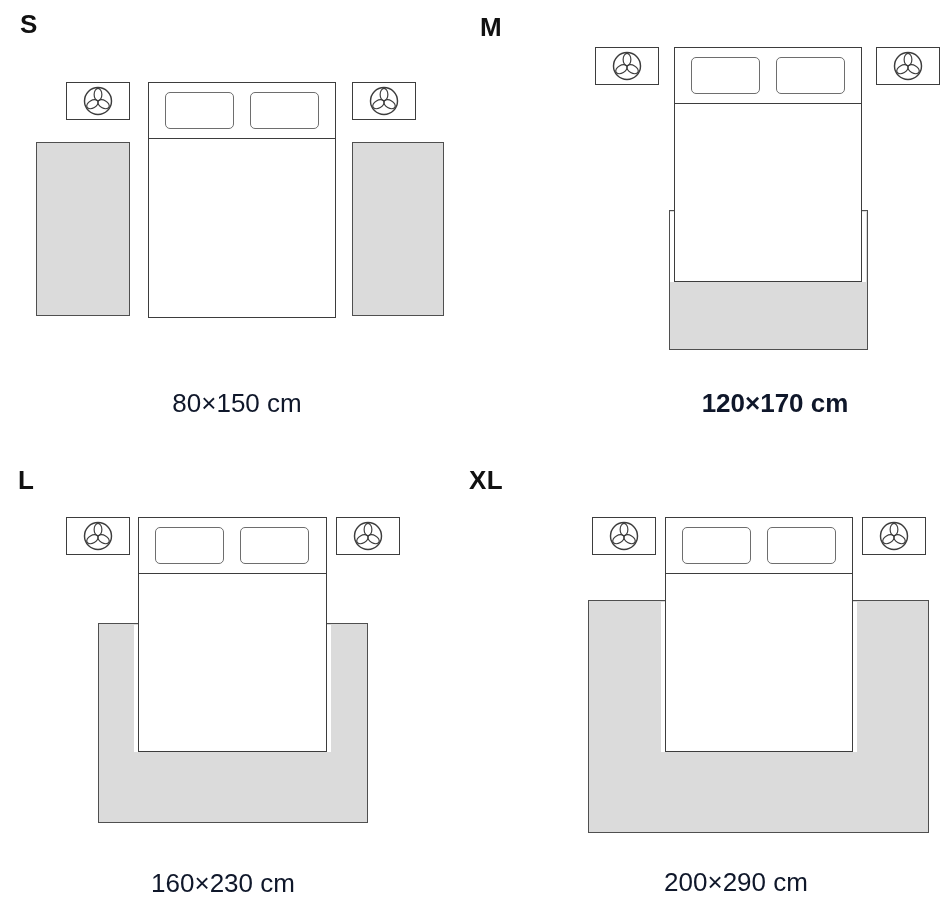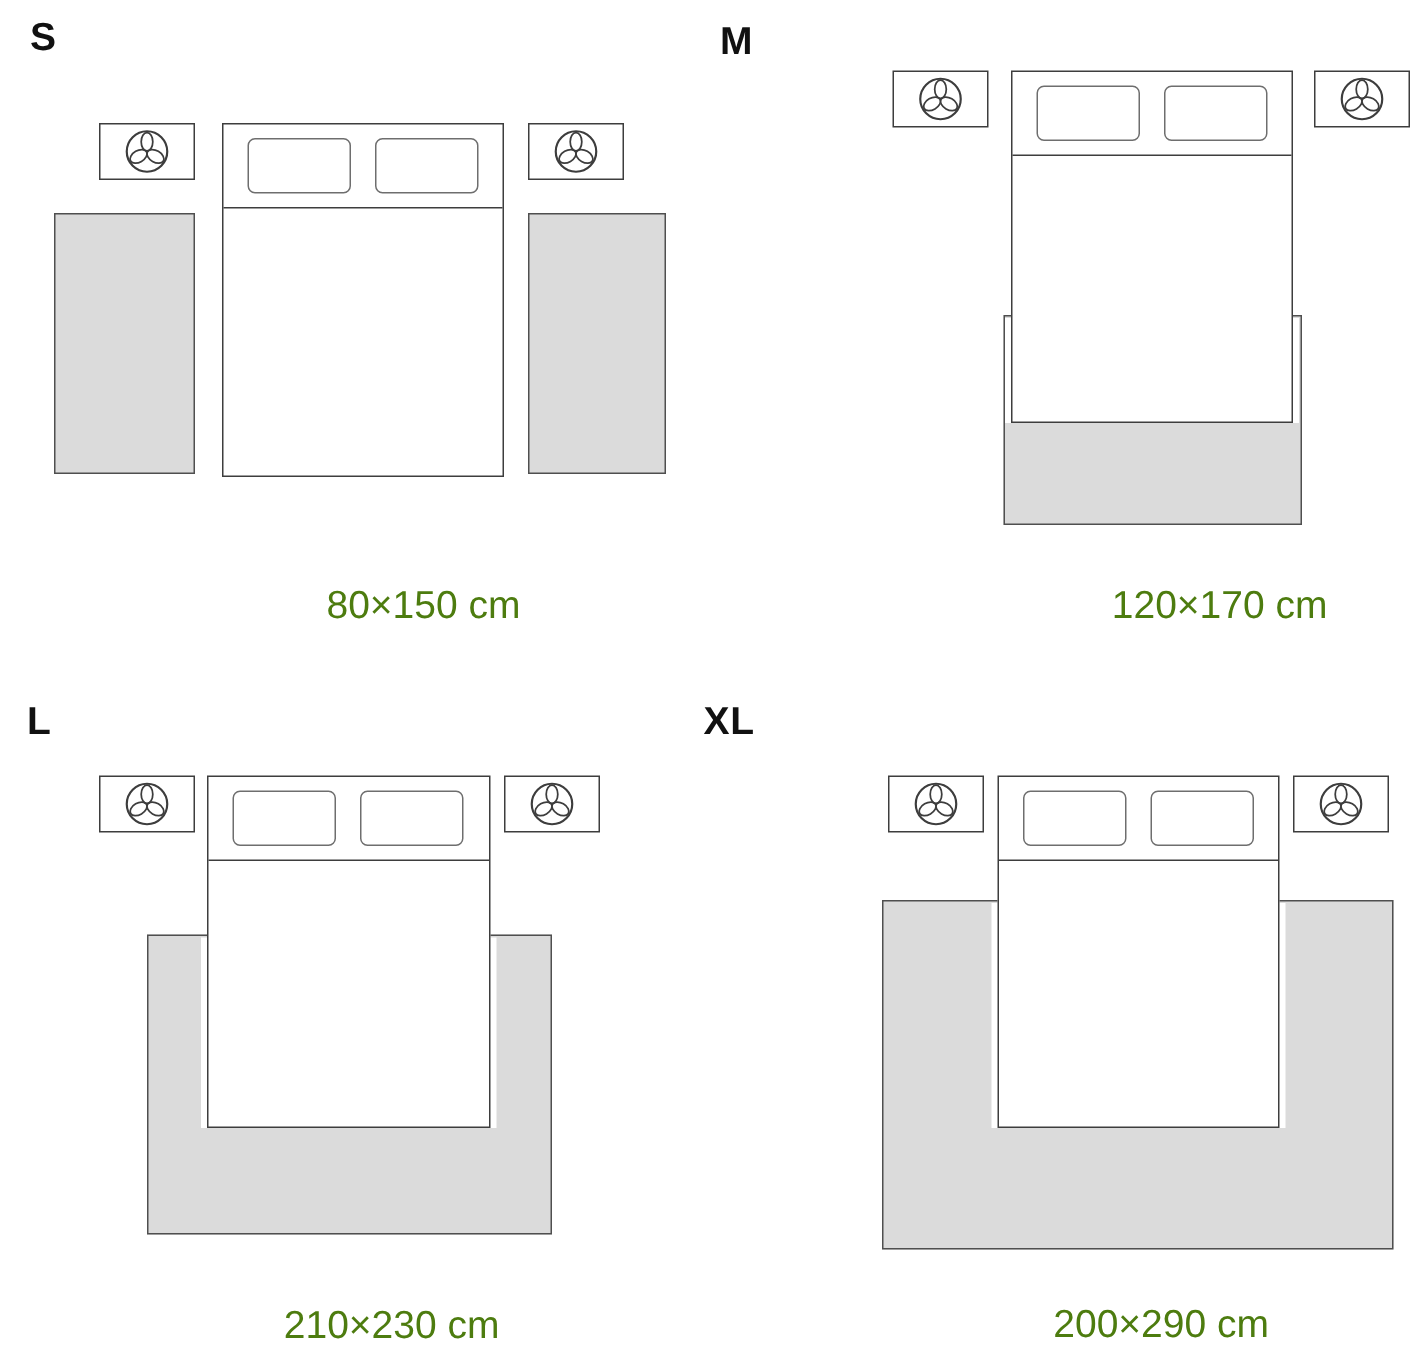--- a/index.html
+++ b/index.html
@@ -17,23 +17,23 @@
   .size-label {
     font-weight: 700;
     font-size: 26px;
     line-height: 1;
     color: #111111;
     letter-spacing: 0.5px;
   }
   .size-caption {
     font-size: 26px;
     line-height: 1;
-    color: #4d7c0f;
+    color: #0f172a;
     width: 220px;
-    text-align: right;
+    text-align: center;
   }
   .rug {
     background: #dbdbdb;
     border: 1.5px solid #4f4f4f;
   }
   .cutout { background: #ffffff; }
   .bed {
     background: #ffffff;
     border: 1.5px solid #3d3d3d;
   }
@@ -76,21 +76,21 @@
   #s-ns-right  { left: 352px; top: 82px; }
   #s-caption   { left: 127px; top: 390px; }
 
   
   #m-label     { left: 480px; top: 14px; }
   #m-rug       { left: 669px; top: 210px; width: 199px; height: 140px; }
   #m-cutout    { left: 670px; top: 212px; width: 196px; height: 70px; }
   #m-bed       { left: 674px; top: 47px;  width: 188px; height: 235px; }
   #m-ns-left   { left: 595px; top: 47px; }
   #m-ns-right  { left: 876px; top: 47px; }
-  #m-caption   { left: 665px; top: 390px; }
+  #m-caption   { left: 665px; top: 390px; font-weight: bold; }
 
   
   #l-label     { left: 18px;  top: 467px; }
   #l-rug       { left: 98px;  top: 623px; width: 270px; height: 200px; }
   #l-cutout    { left: 134px; top: 625px; width: 197px; height: 127px; }
   #l-bed       { left: 138px; top: 517px; width: 189px; height: 235px; }
   #l-ns-left   { left: 66px;  top: 517px; }
   #l-ns-right  { left: 336px; top: 517px; }
   #l-caption   { left: 113px; top: 870px; }
 
@@ -178,21 +178,21 @@
     <div class="abs nightstand" id="l-ns-left">
       <svg viewBox="0 0 40 40" width="36" height="36">
           <use href="#plant-glyph"></use>
         </svg>
     </div>
     <div class="abs nightstand" id="l-ns-right">
       <svg viewBox="0 0 40 40" width="36" height="36">
           <use href="#plant-glyph"></use>
         </svg>
     </div>
-    <div class="abs size-caption" id="l-caption">210×230 cm</div>
+    <div class="abs size-caption" id="l-caption">160×230 cm</div>
   </div>
 
   <div>
     <div class="abs size-label" id="xl-label">XL</div>
     <div class="abs rug" id="xl-rug"></div>
     <div class="abs cutout" id="xl-cutout"></div>
     <div class="abs bed" id="xl-bed">
       <div class="bed-head">
         <div class="pillow p1"></div>
         <div class="pillow p2"></div>

